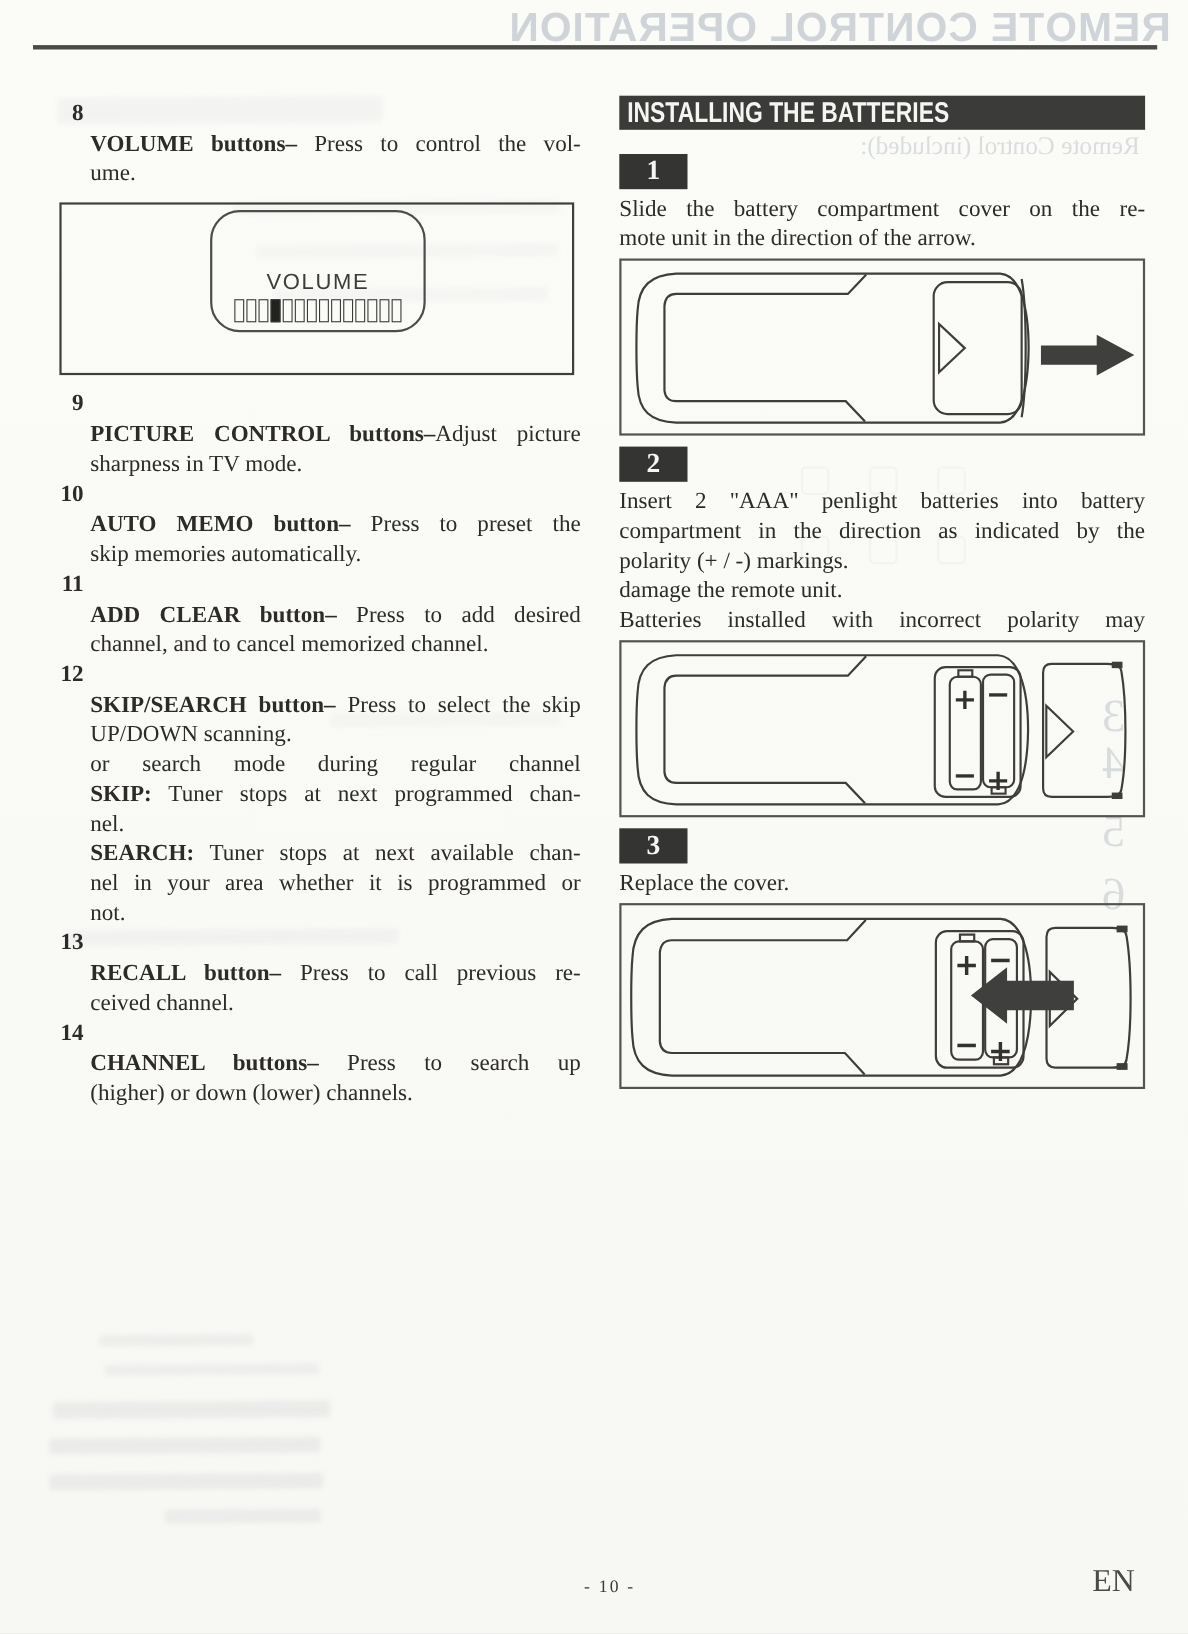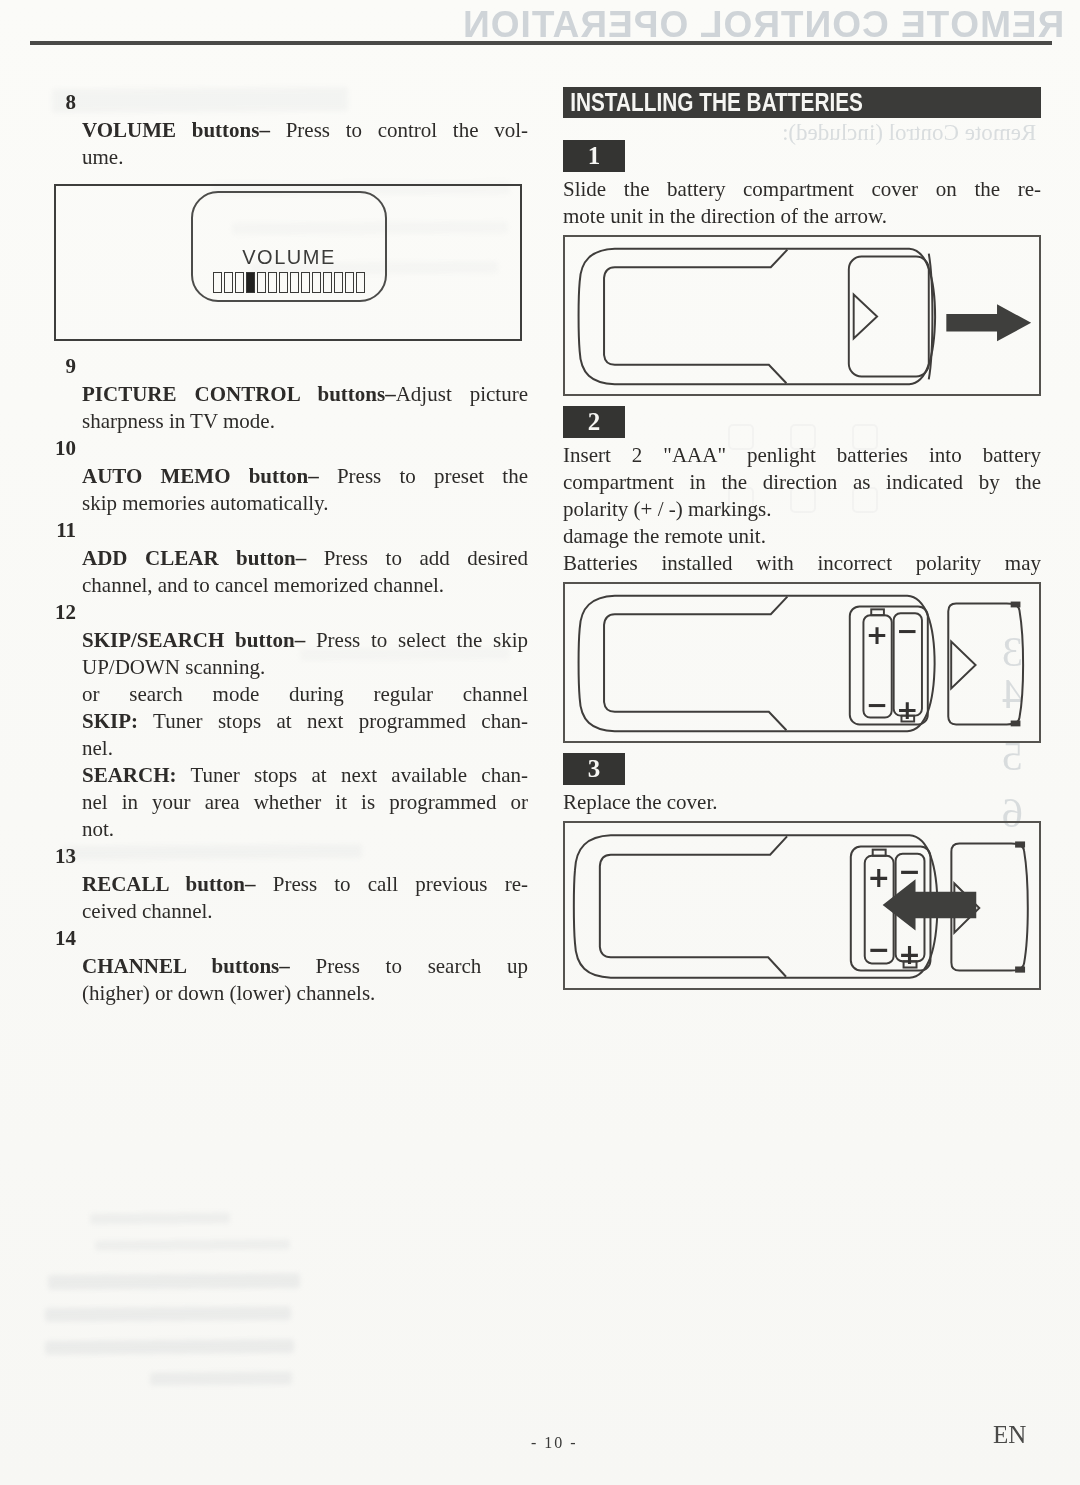--- a/index.html
+++ b/index.html
@@ -47,21 +47,21 @@
         color:#f5f5f2;padding-left:9px;transform:scaleX(.8);transform-origin:left center;
         white-space:nowrap;letter-spacing:0;}
   .step-num{width:62px;height:32px;background:#343432;color:#f6f6f3;font-weight:bold;
         font-size:25px;display:flex;align-items:center;justify-content:center;margin-bottom:4px;}
   .illu{border:2px solid #55534f;margin:5px 0 10px 0;background:transparent;}
   .illu svg{display:block;}
   line,path,rect.k,circle,polyline{vector-effect:non-scaling-stroke;}
   
   .page-num{position:absolute;left:519px;top:1434px;font-size:16px;color:#3a3a38;
         letter-spacing:2px;z-index:1;margin-left:12px;}
-  .lang{position:absolute;left:993px;top:1421px;font-size:25px;color:#4a4a48;z-index:1;}
+  .lang{position:absolute;left:993px;top:1421px;font-size:29px;color:#4a4a48;z-index:1;}
 </style>
 </head>
 <body>
 
 <div class="page">
 
   <div class="ghost ghost-title">REMOTE CONTROL OPERATION</div>
   <div class="ghost ghost-subtitle">Remote Control (included):</div>
   <div id="ghost-digits">
       <div class="ghost ghost-digit" style="left: 1002px; top: 628px;">3</div>

